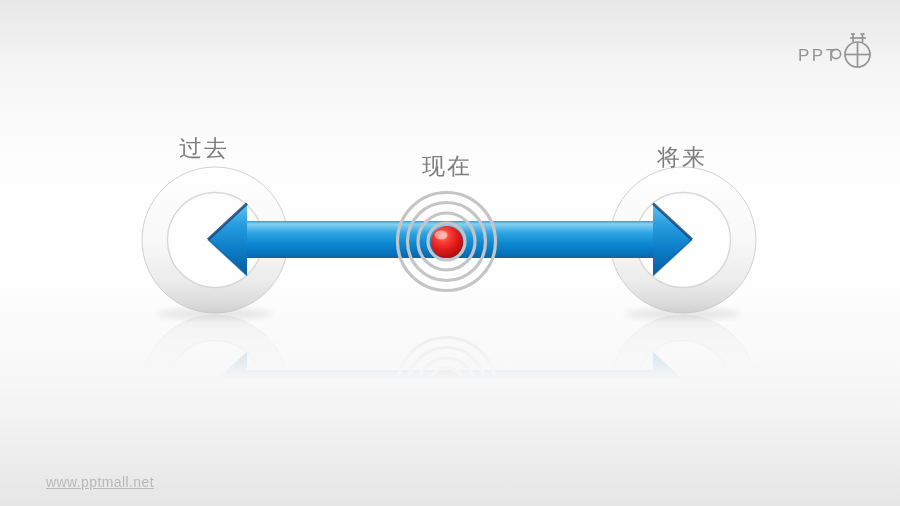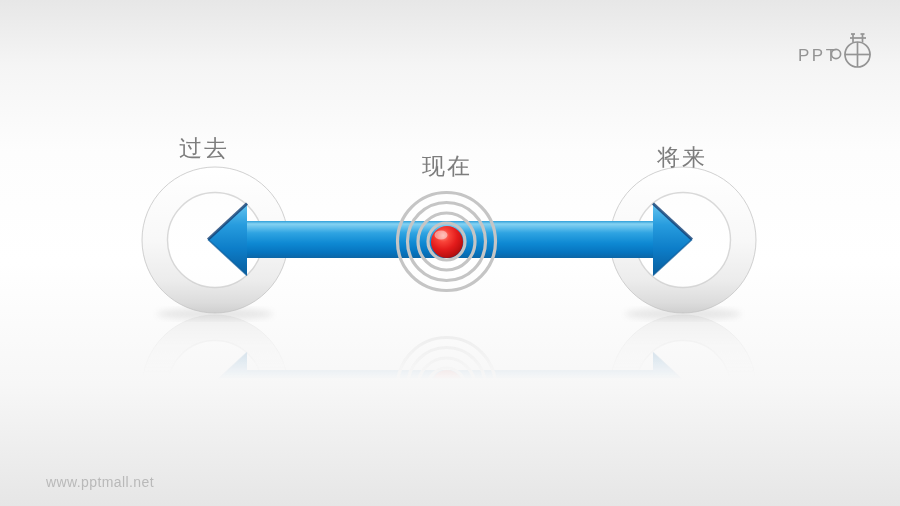--- a/index.html
+++ b/index.html
@@ -13,21 +13,21 @@
   .node-label{
     position:absolute;transform:translateX(-50%);
     font-size:23px;line-height:1;color:#7d7d7d;letter-spacing:2px;
     font-weight:300;white-space:nowrap;
   }
   .label-past{left:204px;top:137px;}
   .label-present{left:447px;top:155px;}
   .label-future{left:682px;top:138px;margin-top:8px;}
   .watermark{
     position:absolute;left:46px;top:474px;
-    font-size:14px;color:#b9b9b9;letter-spacing:.4px;font-weight:300;
+    font-size:14px;color:#b9b9b9;letter-spacing:.4px;font-weight:300;text-decoration:underline;
   }
   .logo-svg{position:absolute;left:796px;top:30px;}
 </style>
 </head>
 <body>
 
 <div class="slide">
 
   <svg class="diagram-svg" width="900" height="506" viewBox="0 0 900 506">
     <defs>

